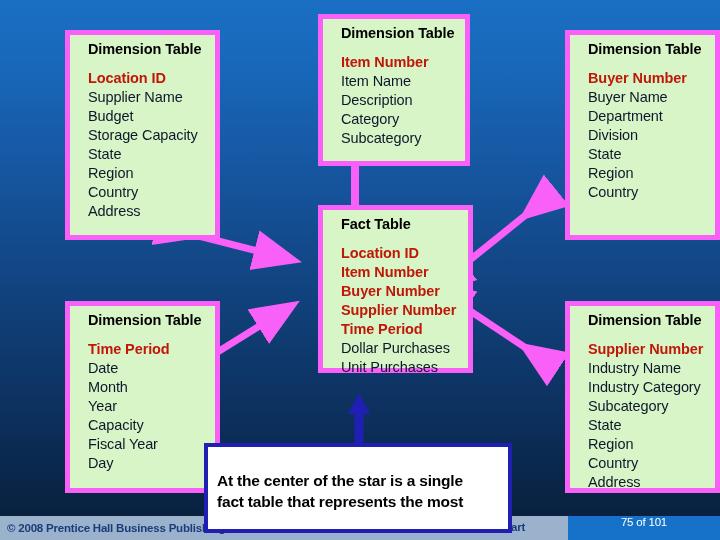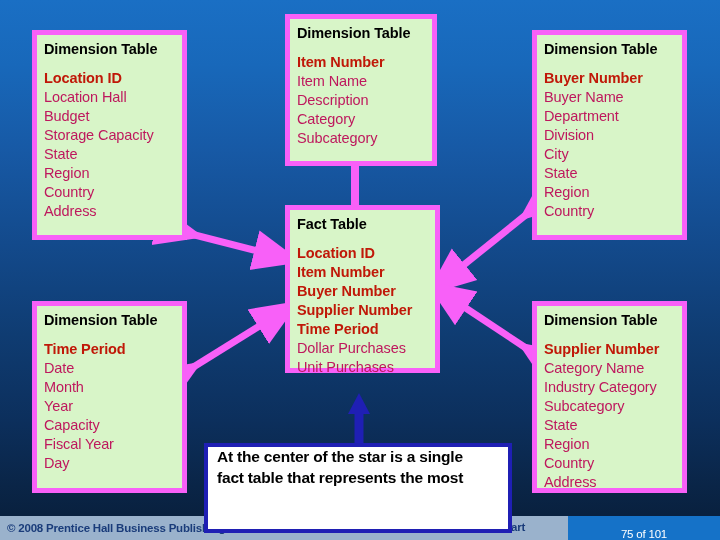--- a/index.html
+++ b/index.html
@@ -36,36 +36,37 @@
     width: 720px; height: 540px;
     pointer-events: none;
   }
 
   
   .ent-box {
     position: absolute;
     background: #d8f5c8;
     border: 5px solid #f860f8;
     box-sizing: border-box;
-    padding: 5px 0 5px 7px;
+    padding: 5px 0 5px 18px;
+    margin-left: 33px;
   }
   .ent-title {
     font-size: 14.5px;
     font-weight: bold;
     color: #000000;
     line-height: 1.26;
     letter-spacing: -0.1px;
     white-space: nowrap;
   }
   .ent-gap {
     height: 11px;
   }
   .ent-field {
     font-size: 14.5px;
-    color: #be185d;
+    color: #0f172a;
     line-height: 1.305;
     letter-spacing: -0.1px;
     white-space: nowrap;
   }
   .ent-field.key {
     font-weight: bold;
     color: #c01808;
   }
 
   
@@ -79,21 +80,21 @@
   
   #callout {
     position: absolute;
     left: 204px;
     top: 443px;
     width: 308px;
     height: 90px;
     background: #ffffff;
     border: 4px solid #1f1fb4;
     box-sizing: border-box;
-    padding: 0 9px 0 9px;
+    padding: 24px 9px 0 9px;
   }
   #callout .co-line {
     font-size: 15.5px;
     font-weight: bold;
     color: #000000;
     line-height: 1.33;
     letter-spacing: -0.2px;
     white-space: nowrap;
   }
 
@@ -113,21 +114,21 @@
     display: flex;
     align-items: center;
     padding-left: 7px;
     box-sizing: border-box;
     overflow: hidden;
   }
   #footer-right {
     width: 152px;
     background: #1572c8;
     display: flex;
-    align-items: flex-end;
+    align-items: flex-start;
     justify-content: center;
     box-sizing: border-box;
   }
   #footer-copy {
     font-size: 11.5px;
     font-weight: bold;
     color: #1a3c7a;
     white-space: nowrap;
     letter-spacing: -0.2px;
   }
@@ -183,21 +184,21 @@
     <g>
       <path d="M 359 443 L 359 408" stroke="#1f1fb4" stroke-width="9" fill="none"></path>
       <path d="M 359 393 L 348 414 L 370 414 Z" fill="#1f1fb4"></path>
     </g>
   </svg>
 
   <div class="ent-box" id="box-location">
     <div class="ent-title">Dimension Table</div>
     <div class="ent-gap"></div>
     <div class="ent-field key">Location ID</div>
-    <div class="ent-field">Location Hall</div>
+    <div class="ent-field">Supplier Name</div>
     <div class="ent-field">Budget</div>
     <div class="ent-field">Storage Capacity</div>
     <div class="ent-field">State</div>
     <div class="ent-field">Region</div>
     <div class="ent-field">Country</div>
     <div class="ent-field">Address</div>
   </div>
 
   <div class="ent-box" id="box-item">
     <div class="ent-title">Dimension Table</div>
@@ -209,21 +210,20 @@
     <div class="ent-field">Subcategory</div>
   </div>
 
   <div class="ent-box" id="box-buyer">
     <div class="ent-title">Dimension Table</div>
     <div class="ent-gap"></div>
     <div class="ent-field key">Buyer Number</div>
     <div class="ent-field">Buyer Name</div>
     <div class="ent-field">Department</div>
     <div class="ent-field">Division</div>
-    <div class="ent-field">City</div>
     <div class="ent-field">State</div>
     <div class="ent-field">Region</div>
     <div class="ent-field">Country</div>
   </div>
 
   <div class="ent-box" id="box-fact">
     <div class="ent-title">Fact Table</div>
     <div class="ent-gap"></div>
     <div class="ent-field key">Location ID</div>
     <div class="ent-field key">Item Number</div>
@@ -243,21 +243,21 @@
     <div class="ent-field">Year</div>
     <div class="ent-field">Capacity</div>
     <div class="ent-field">Fiscal Year</div>
     <div class="ent-field">Day</div>
   </div>
 
   <div class="ent-box" id="box-supplier">
     <div class="ent-title">Dimension Table</div>
     <div class="ent-gap"></div>
     <div class="ent-field key">Supplier Number</div>
-    <div class="ent-field">Category Name</div>
+    <div class="ent-field">Industry Name</div>
     <div class="ent-field">Industry Category</div>
     <div class="ent-field">Subcategory</div>
     <div class="ent-field">State</div>
     <div class="ent-field">Region</div>
     <div class="ent-field">Country</div>
     <div class="ent-field">Address</div>
   </div>
 
   <div id="footer">
     <div id="footer-left">

